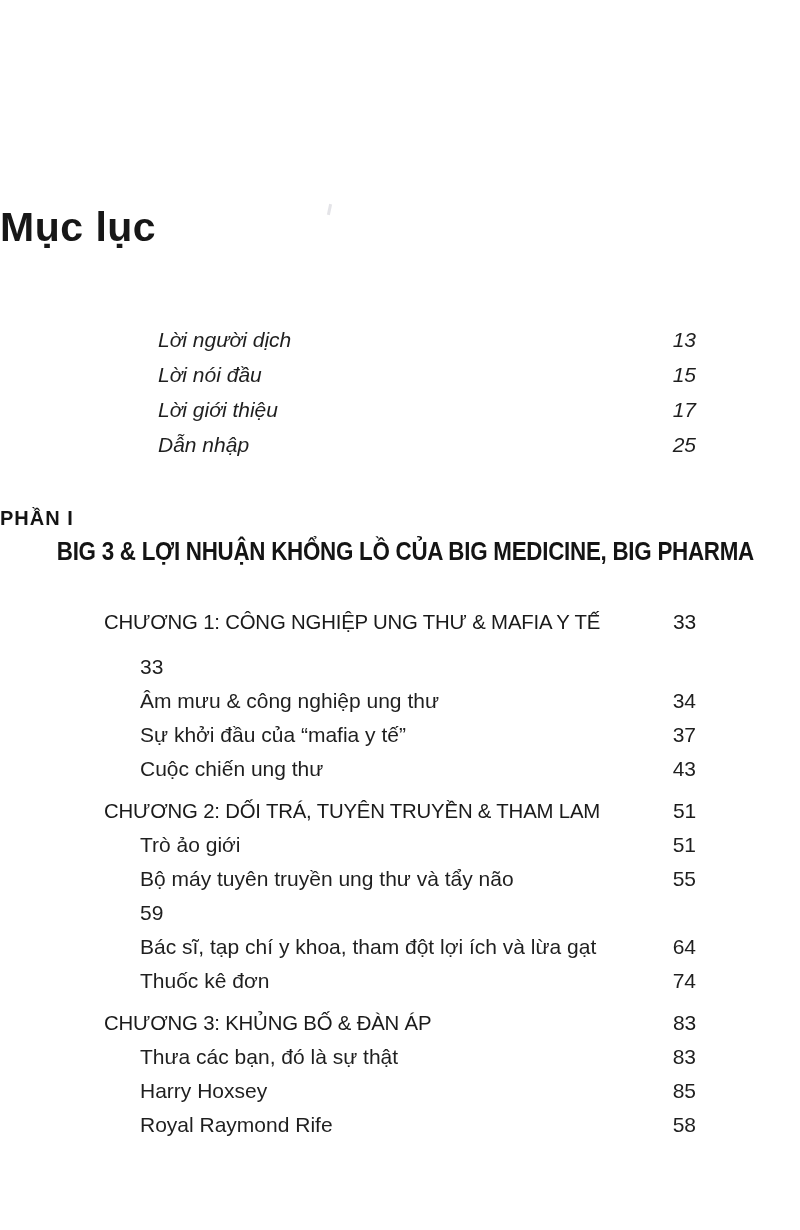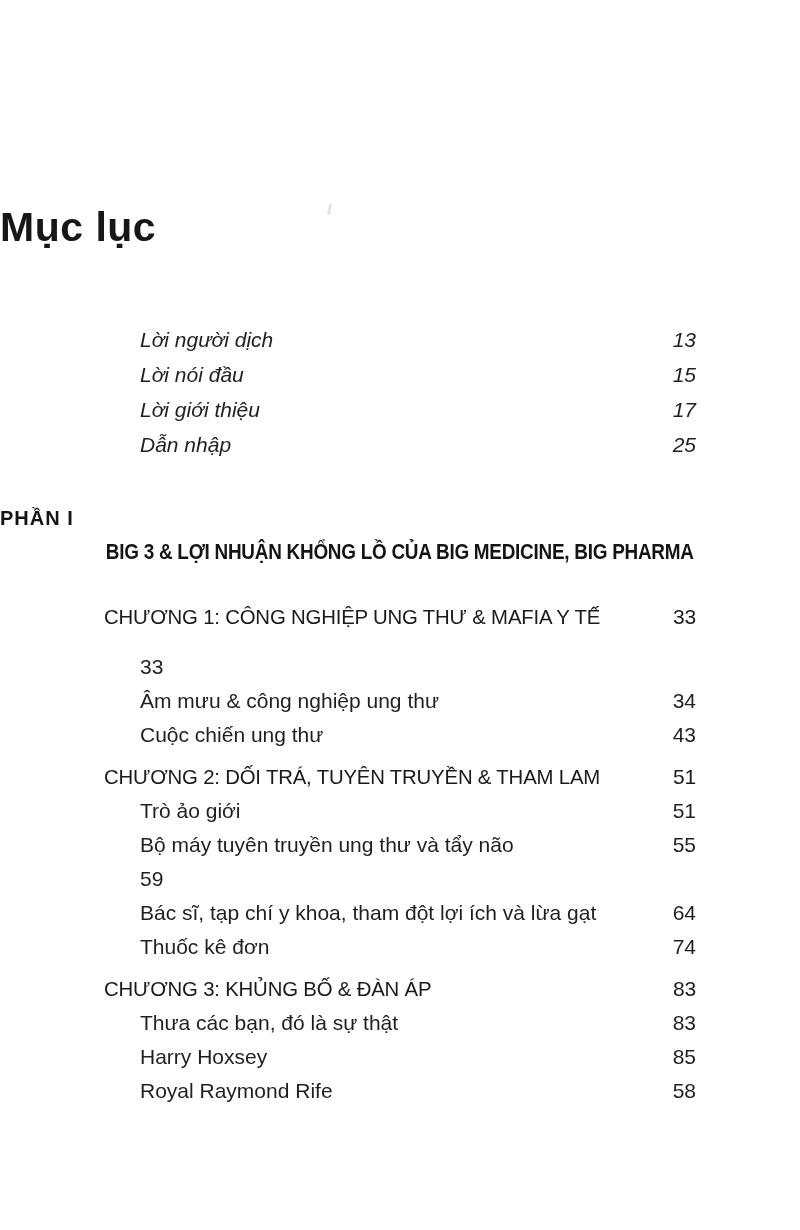--- a/index.html
+++ b/index.html
@@ -24,21 +24,21 @@
   .title {
     margin: 202px 0 0 0;
     line-height: 50px;
     font-size: 41px;
     font-weight: 700;
     letter-spacing: 0.5px;
     color: #171717;
   }
 
   .front-matter { margin-top: 70px; }
-  .front-matter .row { height: 35px; font-style: italic; }
+  .front-matter .row { height: 35px; font-style: italic; margin-left: 18px; }
 
   .row {
     display: flex;
     align-items: center;
     height: 34px;
     padding-left: 140px;
     padding-right: 104px;
     font-size: 21px;
   }
   .row .label { flex: 1; white-space: nowrap; }
@@ -50,40 +50,40 @@
     text-align: left;
     font-size: 20px;
     font-weight: 700;
     letter-spacing: 1px;
     color: #141414;
   }
   .part-subtitle {
     margin-top: 8px;
     line-height: 27px;
     text-align: center;
-    font-size: 22px;
+    font-size: 26px;
     font-weight: 700;
     color: #141414;
   }
   .part-subtitle .condensed {
     display: inline-block;
     transform: scaleX(0.86);
     transform-origin: center;
     letter-spacing: -0.3px;
     white-space: nowrap;
   }
 
   .chapters { margin-top: 35px; }
   .row.chapter {
     padding-left: 104px;
     letter-spacing: -0.2px;
     color: #1a1a1a;
   }
   .row.chapter .label { transform: scaleX(0.97); transform-origin: left center; }
-  .chapter-gap { margin-bottom: 16px; }
+  .chapter-gap { margin-bottom: 16px; align-items: flex-end; }
   .chapter-space { margin-top: 8px; gap: 10px; }
 </style>
 </head>
 <body>
 
 <div class="page">
 
   <div class="scan-artifact"></div>
 
   <h1 class="title">Mục lục</h1>
@@ -117,20 +117,24 @@
     <div class="row chapter chapter-gap">
       <span class="label">CHƯƠNG 1: CÔNG NGHIỆP UNG THƯ &amp; MAFIA Y TẾ</span>
       <span class="num">33</span>
     </div>
     <div class="row">
       <span class="num">33</span>
     </div>
     <div class="row">
       <span class="label">Âm mưu &amp; công nghiệp ung thư</span>
       <span class="num">34</span>
+    </div>
+    <div class="row">
+      <span class="label">Sự khởi đầu của “mafia y tế”</span>
+      <span class="num">37</span>
     </div>
     <div class="row">
       <span class="label">Cuộc chiến ung thư</span>
       <span class="num">43</span>
     </div>
 
     <div class="row chapter chapter-space">
       <span class="label">CHƯƠNG 2: DỐI TRÁ, TUYÊN TRUYỀN &amp; THAM LAM</span>
       <span class="num">51</span>
     </div>

